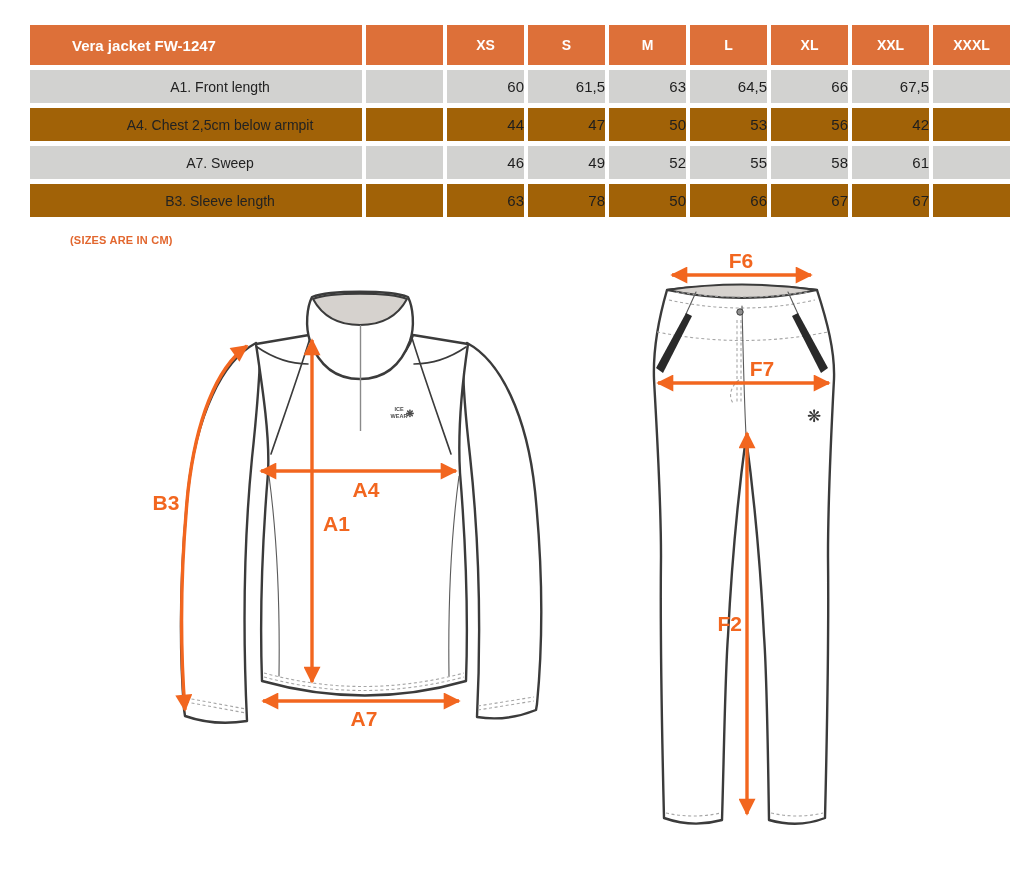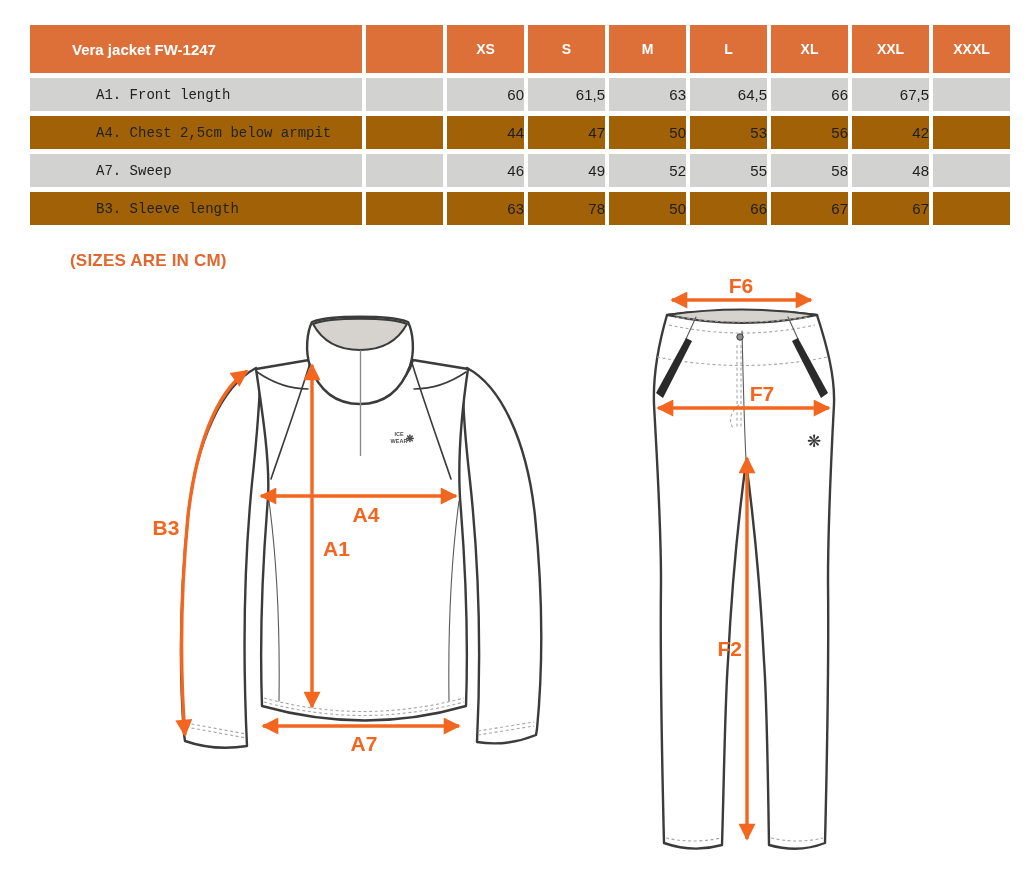--- a/index.html
+++ b/index.html
@@ -10,37 +10,37 @@
   
   table.size-table{
     border-collapse:separate;
     border-spacing:4px 5px;
     margin:20px 0 0 26px;
     width:988px;
     table-layout:fixed;
   }
   table.size-table th{
     background:#DD7039;color:#ffffff;font-weight:bold;
-    font-size:14px;height:48px;text-align:center;padding:0;
+    font-size:14px;height:40px;text-align:center;padding:0;
   }
   table.size-table th.label-col{
     text-align:left;padding-left:42px;font-size:15px;
   }
   table.size-table td{
     height:33px;text-align:right;font-size:15px;color:#1e1e1e;padding:0;
   }
   table.size-table td.label{
-    text-align:left;padding-left:66px;font-size:14px;color:#222;font-family:Liberation Mono, monospace;
+    text-align:center;padding-left:48px;font-size:14px;color:#222;
   }
   tr.row-dark td{background:#D2D2D0;}
   tr.row-light td{background:#a16207;}
   
   .sizes-note{
-    margin:21px 0 0 70px;
-    color:#E2672F;font-weight:bold;font-size:17px;letter-spacing:.2px;
+    margin:12px 0 0 70px;
+    color:#E2672F;font-weight:bold;font-size:11px;letter-spacing:.2px;
   }
   
   svg.diagram{position:absolute;left:0;top:270;width:1036px;height:620px;}
   svg text{font-family:"Liberation Sans",sans-serif;}
   .outline{fill:#ffffff;stroke:#3B3B3B;stroke-width:2.4;stroke-linejoin:round;stroke-linecap:round;}
   .grayfill{fill:#D6D2CE;stroke:#3B3B3B;stroke-width:2;stroke-linejoin:round;}
   .seam{fill:none;stroke:#3B3B3B;stroke-width:1.6;stroke-linecap:round;}
   .thinseam{fill:none;stroke:#5a5a5a;stroke-width:1.1;stroke-linecap:round;}
   .stitch{fill:none;stroke:#A6A6A6;stroke-width:1.1;stroke-dasharray:3 2.6;}
   .zip{stroke:#8a8a8a;stroke-width:1.4;}
@@ -101,21 +101,21 @@
       <td></td>
     </tr>
     <tr class="row-dark">
       <td class="label">A7. Sweep</td>
       <td></td>
       <td>46</td>
       <td>49</td>
       <td>52</td>
       <td>55</td>
       <td>58</td>
-      <td>48</td>
+      <td>61</td>
       <td></td>
     </tr>
     <tr class="row-light">
       <td class="label">B3. Sleeve length</td>
       <td></td>
       <td>63</td>
       <td>78</td>
       <td>50</td>
       <td>66</td>
       <td>67</td>

